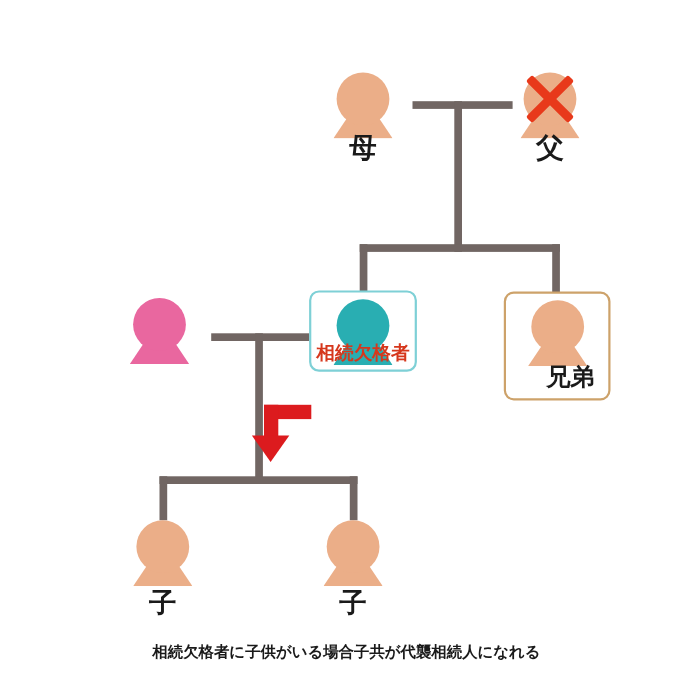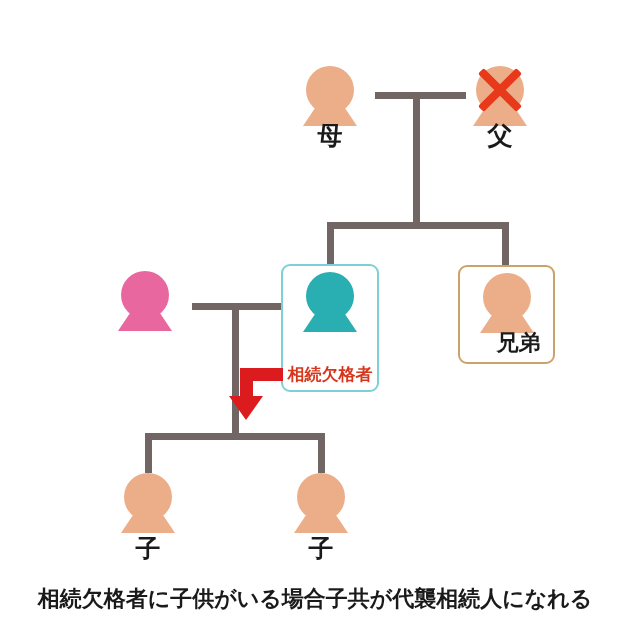--- a/index.html
+++ b/index.html
@@ -31,42 +31,42 @@
   .cross i.b{transform:rotate(-45deg);}
   
   .nlabel{
     position:absolute;text-align:center;font-weight:bold;color:#1A1A1A;
     font-size:25px;line-height:1.1;white-space:nowrap;
   }
   
   .hibox{
     position:absolute;background:#ffffff;border-radius:9px;box-sizing:border-box;
   }
-  .hibox.disq{left:281px;top:264px;width:98px;height:128px;border:2px solid #7ED0D6;}
+  .hibox.disq{left:281px;top:264px;width:98px;height:74px;border:2px solid #7ED0D6;}
   .hibox.sib {left:458px;top:265px;width:97px;height:99px;border:2px solid #CDA26A;}
   .hibox .person{left:20px;top:6px;}
   .hibox .blabel{
     position:absolute;left:0;right:0;bottom:5px;text-align:center;font-weight:bold;
     white-space:nowrap;line-height:1.1;
   }
   .hibox.disq .blabel{color:#D6371C;font-size:17px;}
   .hibox.sib  .blabel{color:#1A1A1A;font-size:22px;bottom:7px;padding-left:24px;}
   
   .arrow{position:absolute;left:228px;top:368px;width:58px;height:54px;}
   .arrow .h{position:absolute;left:12px;top:0;width:43px;height:13px;background:#DC1B1E;}
   .arrow .v{position:absolute;left:12px;top:0;width:13px;height:30px;background:#DC1B1E;}
   .arrow .tip{
     position:absolute;left:1px;top:28px;width:0;height:0;
     border-left:17px solid transparent;border-right:17px solid transparent;
     border-top:24px solid #DC1B1E;
   }
   
   .caption{
     position:absolute;left:0;top:584px;width:630px;text-align:center;
-    font-size:22px;font-weight:bold;color:#1A1A1A;white-space:nowrap;
+    font-size:14px;font-weight:bold;color:#1A1A1A;white-space:nowrap;
   }
 </style>
 </head>
 <body>
 
 <div id="stage">
 
   <div class="line" style="left:375px;top:92px;width:91px;height:7px;"></div>
   <div class="line" style="left:413px;top:92px;width:7px;height:137px;"></div>
   <div class="line" style="left:327px;top:222px;width:182px;height:7px;"></div>

